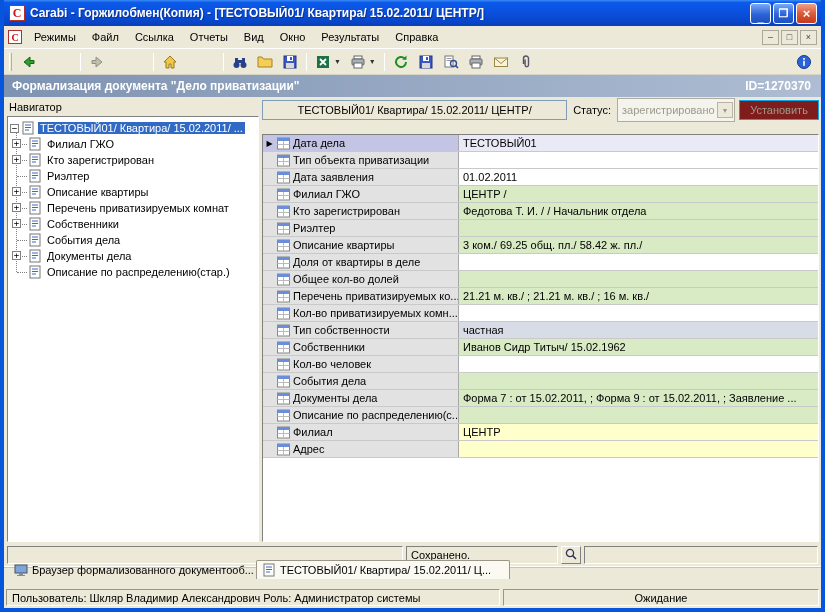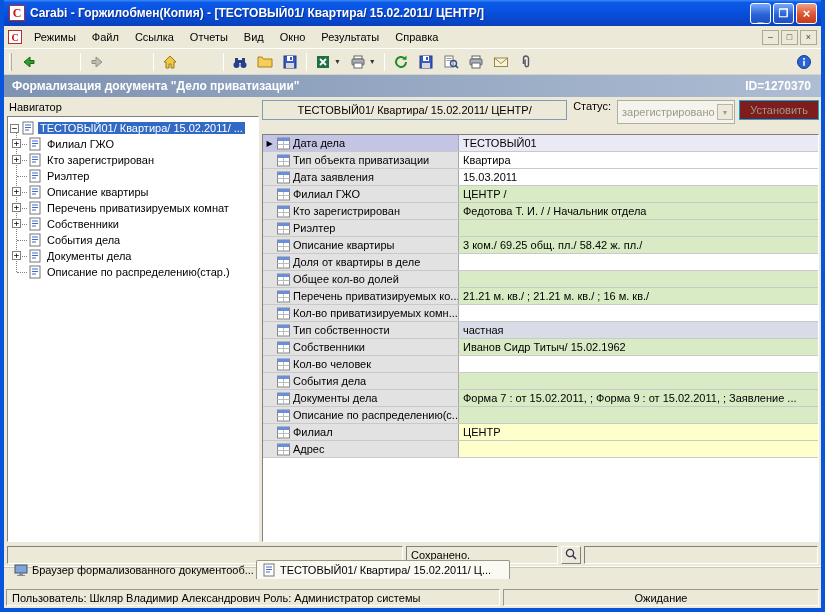--- a/index.html
+++ b/index.html
@@ -70,21 +70,21 @@
   .tree-label.selected { background: var(--tree-selection,#316AC5); color: #fff; }
   .tree-children { position: relative; margin-left: 6px; }
   .tree-children::before { content: ""; position: absolute; left: 0; top: -3px; height: calc(100% - 5px);
     border-left: 1px dotted #808080; }
   .tree-row.child { position: relative; padding-left: 13px; }
   .tree-row.child::before { content: ""; position: absolute; left: 1px; top: 8px; width: 10px;
     border-top: 1px dotted #808080; }
   .tree-row.child .expander { position: absolute; left: -4px; top: 3px; margin: 0; }
 
   .right-panel { flex: 1; min-width: 0; display: flex; flex-direction: column; }
-  .doc-bar { height: 20px; flex: none; display: flex; align-items: flex-start; gap: 4px; }
+  .doc-bar { height: 20px; flex: none; display: flex; align-items: center; gap: 4px; }
   .doc-title-field { flex: 1; height: 20px; line-height: 18px; text-align: center; background: #ECE9D8;
     border: 1px solid #7F9DB9; white-space: nowrap; overflow: hidden; }
   .status-label { flex: none; padding: 0 2px; }
   .status-combo { width: 118px; height: 24px; flex: none; display: flex; align-items: center;
     border: 1px solid #B0ADA0; background: #F4F3EC; color: #9C9A8C; }
   .status-combo .txt { flex: 1; padding-left: 4px; white-space: nowrap; overflow: hidden; }
   .combo-btn { width: 16px; height: 16px; margin: 1px; flex: none; background: #ECE9D8;
     border: 1px solid #B8B4A8; color: #999; font-size: 7px; display: flex; align-items: center; justify-content: center; }
   .set-btn { width: 80px; height: 20px; flex: none; background: #7f1d1d; border: 1px solid #0ea5e9;
     color: #9C9A8C; font-size: 11px; font-family: "Liberation Sans", sans-serif; }
@@ -474,36 +474,35 @@
                 <span class="field-icon">
                   <svg width="13" height="13" viewBox="0 0 13 13">
                     <rect x="0.5" y="1" width="12" height="11" fill="#fff" stroke="#888"></rect>
                     <rect x="0.5" y="1" width="12" height="3" fill="#6A8ED8"></rect>
                     <line x1="0.5" y1="7.5" x2="12.5" y2="7.5" stroke="#BBB"></line>
                     <line x1="6.5" y1="4" x2="6.5" y2="12" stroke="#BBB"></line>
                   </svg>
                 </span>
                 <span>Тип объекта приватизации</span>
               </div>
-              <div class="cell-value">Квартира</div>
             </div>
             <div class="grid-row bg-white">
               <div class="cell-label">
                 <span class="marker"></span>
                 <span class="field-icon">
                   <svg width="13" height="13" viewBox="0 0 13 13">
                     <rect x="0.5" y="1" width="12" height="11" fill="#fff" stroke="#888"></rect>
                     <rect x="0.5" y="1" width="12" height="3" fill="#6A8ED8"></rect>
                     <line x1="0.5" y1="7.5" x2="12.5" y2="7.5" stroke="#BBB"></line>
                     <line x1="6.5" y1="4" x2="6.5" y2="12" stroke="#BBB"></line>
                   </svg>
                 </span>
                 <span>Дата заявления</span>
               </div>
-              <div class="cell-value">15.03.2011</div>
+              <div class="cell-value">01.02.2011</div>
             </div>
             <div class="grid-row bg-green">
               <div class="cell-label">
                 <span class="marker"></span>
                 <span class="field-icon">
                   <svg width="13" height="13" viewBox="0 0 13 13">
                     <rect x="0.5" y="1" width="12" height="11" fill="#fff" stroke="#888"></rect>
                     <rect x="0.5" y="1" width="12" height="3" fill="#6A8ED8"></rect>
                     <line x1="0.5" y1="7.5" x2="12.5" y2="7.5" stroke="#BBB"></line>
                     <line x1="6.5" y1="4" x2="6.5" y2="12" stroke="#BBB"></line>

